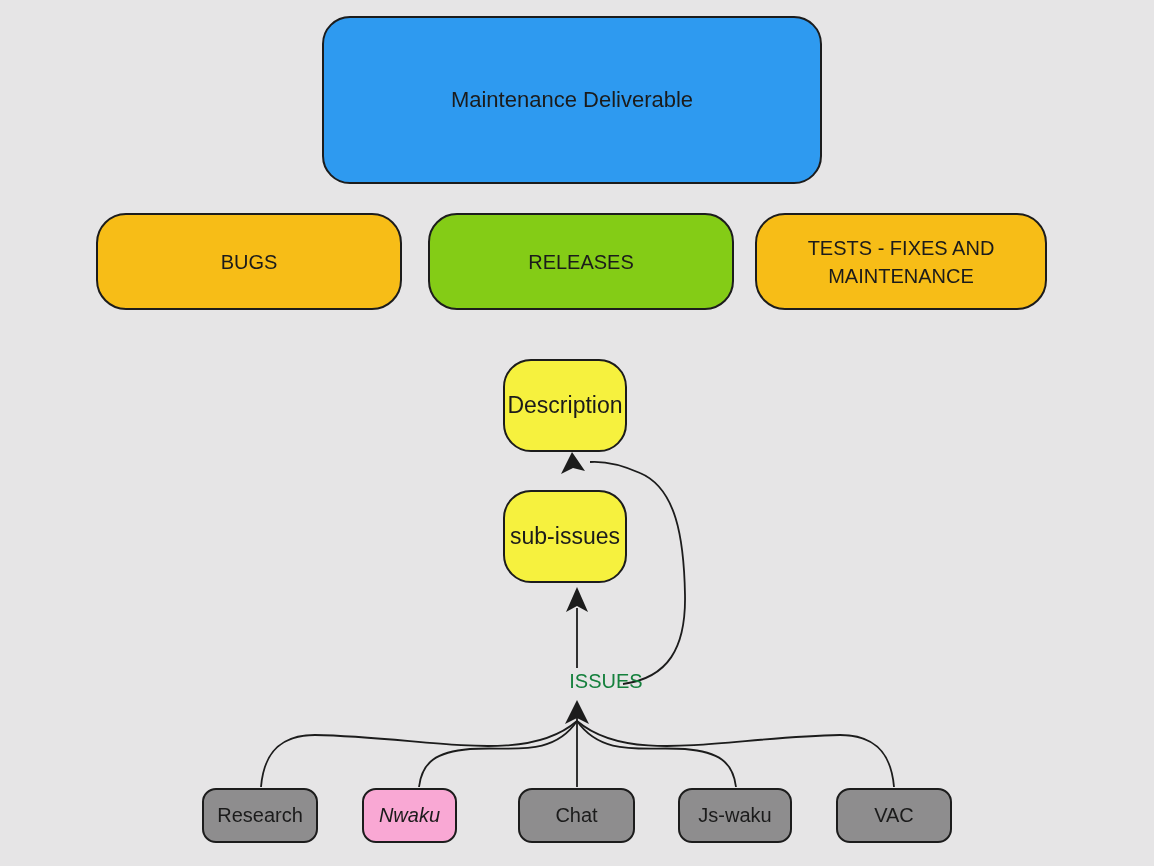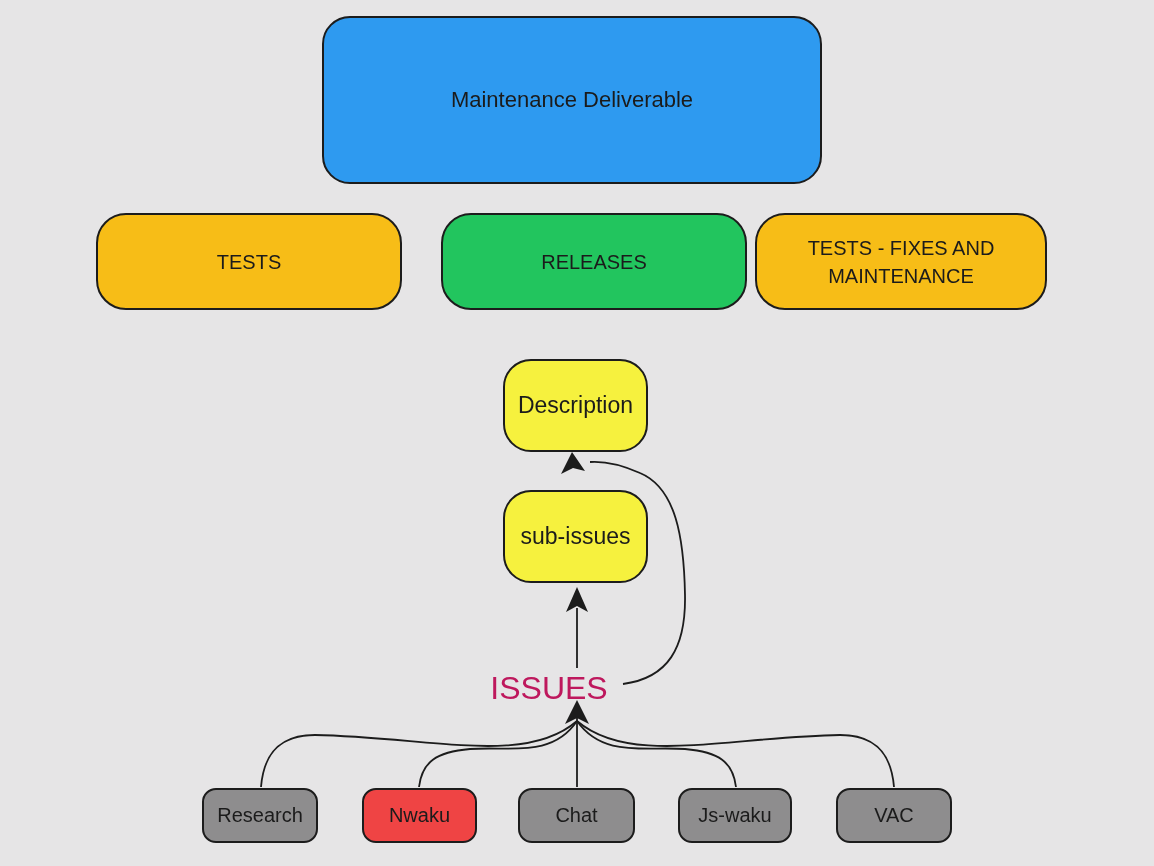--- a/index.html
+++ b/index.html
@@ -39,35 +39,35 @@
     font-size: 22px;
   }
   .cat-node {
     top: 213px; height: 97px; width: 306px;
     border-radius: 30px;
     font-size: 20px;
     line-height: 1.4;
   }
   .cat-node .label { max-width: 240px; }
   .detail-node {
-    left: 503px; width: 145px;
+    left: 503px; width: 124px;
     border-radius: 28px;
     font-size: 23px;
   }
   .src-node {
     top: 788px; height: 55px;
     border-radius: 14px;
     font-size: 20px;
   }
   .hub-text {
     position: absolute;
-    left: 474px; top: 670px; width: 150px;
+    left: 531px; top: 670px; width: 150px;
     text-align: center;
-    font-size: 32px;
-    color: #be185d;
+    font-size: 20px;
+    color: #15803d;
   }
   .edge {
     fill: none;
     stroke: #1c1c1c;
     stroke-width: 1.8;
   }
   .arrowhead {
     fill: #1c1c1c;
     stroke: none;
   }
@@ -91,42 +91,42 @@
     <path class="edge" d="M 736,787 C 733,762 719,752 685,749 C 645,746 603,758 577,721"></path>
     <path class="edge" d="M 894,787 C 891,750 872,735 840,735 C 725,737 630,766 577,721"></path>
     <polygon class="arrowhead" points="577,700 565,724 577,718 589,724"></polygon>
   </svg>
 
   <div class="node root-node" style="background-color: rgb(46, 154, 240);">
     <span class="label">Maintenance Deliverable</span>
   </div>
 
   <div class="node cat-node" style="left: 96px; background-color: rgb(247, 189, 23);">
-    <span class="label">TESTS</span>
+    <span class="label">BUGS</span>
   </div>
-  <div class="node cat-node" style="left: 441px; background-color: #22c55e;">
+  <div class="node cat-node" style="left: 428px; background-color: #84cc16; border-radius: 29px;">
     <span class="label">RELEASES</span>
   </div>
   <div class="node cat-node" style="left: 755px; width: 292px; background-color: rgb(247, 189, 23);">
     <span class="label">TESTS - FIXES AND MAINTENANCE</span>
   </div>
 
   <div class="node detail-node" style="top: 359px; height: 93px; background-color: rgb(246, 241, 62);">
     <span class="label">Description</span>
   </div>
   <div class="node detail-node" style="top: 490px; height: 93px; background-color: rgb(246, 241, 62);">
     <span class="label">sub-issues</span>
   </div>
 
   <div class="hub-text">ISSUES</div>
 
   <div class="node src-node" style="left: 202px; width: 116px; background-color: rgb(142, 141, 142);">
     <span class="label">Research</span>
   </div>
-  <div class="node src-node" style="left: 362px; width: 115px; background-color: #ef4444;">
+  <div class="node src-node" style="left: 362px; width: 95px; background-color: #f9a8d4; font-style: italic;">
     <span class="label">Nwaku</span>
   </div>
   <div class="node src-node" style="left: 518px; width: 117px; background-color: rgb(142, 141, 142);">
     <span class="label">Chat</span>
   </div>
   <div class="node src-node" style="left: 678px; width: 114px; background-color: rgb(142, 141, 142);">
     <span class="label">Js-waku</span>
   </div>
   <div class="node src-node" style="left: 836px; width: 116px; background-color: rgb(142, 141, 142);">
     <span class="label">VAC</span>

